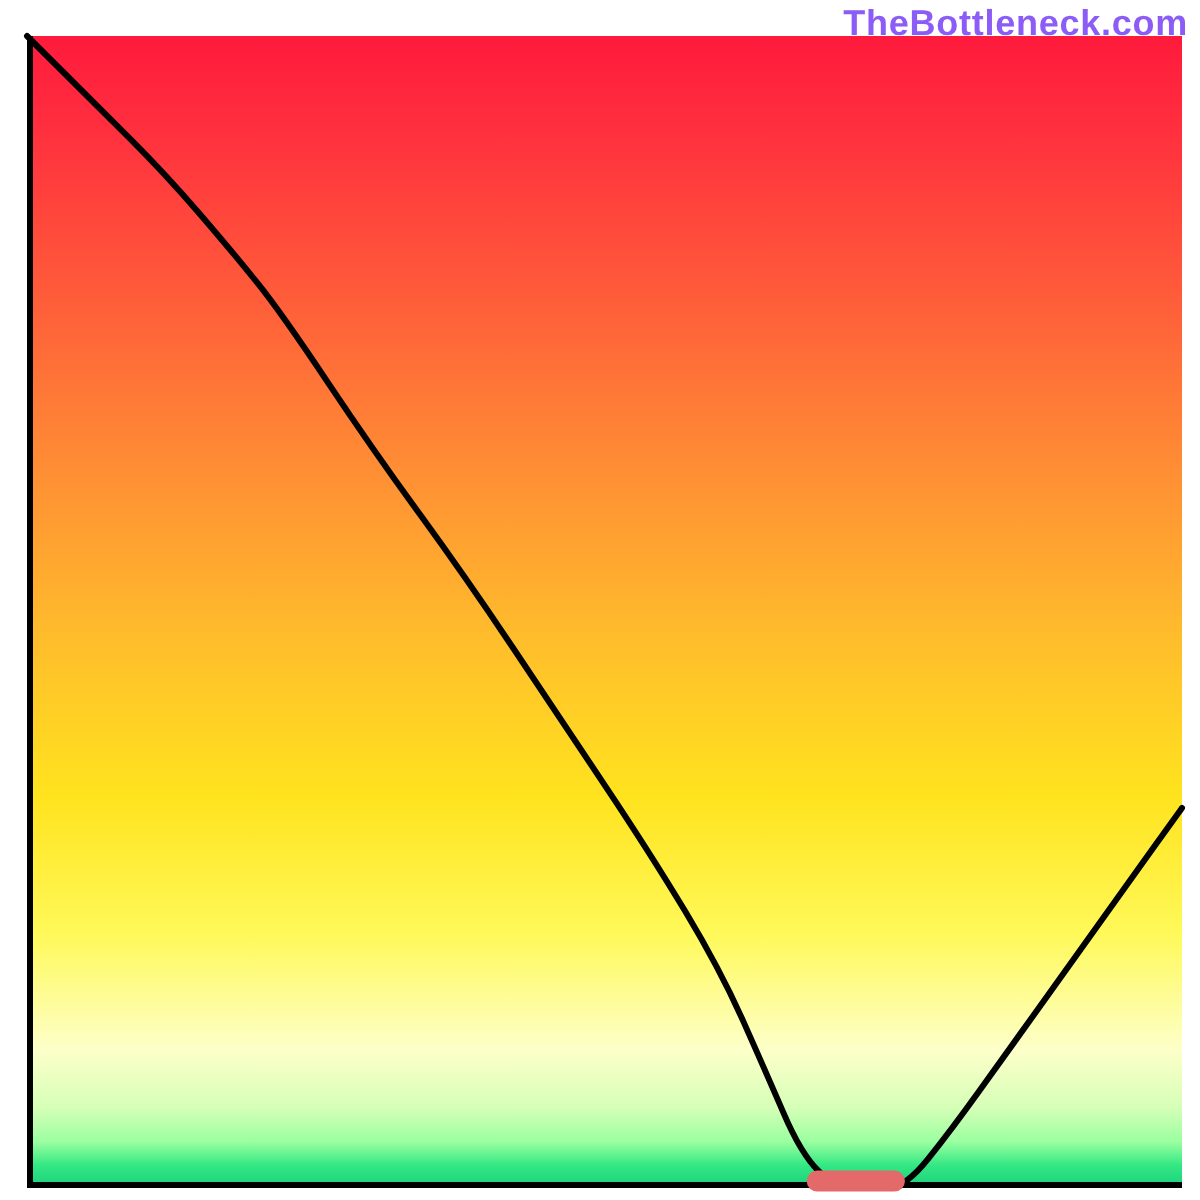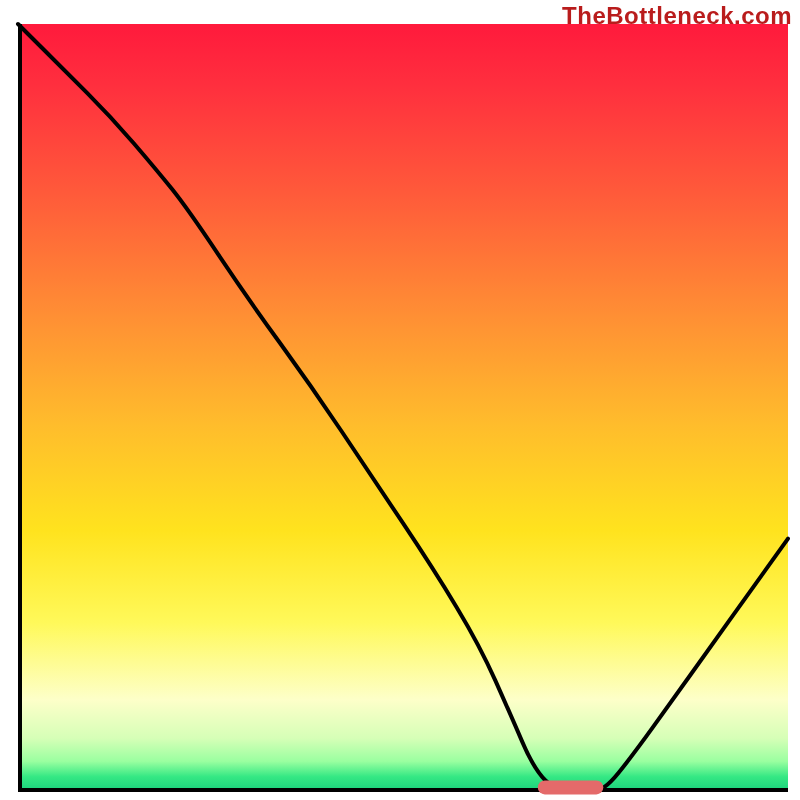--- a/index.html
+++ b/index.html
@@ -15,21 +15,21 @@
     width: 800px;
     height: 800px;
   }
   .watermark {
     position: absolute;
     top: 2px;
     right: 8px;
     font-family: Arial, Helvetica, sans-serif;
     font-size: 24px;
     font-weight: bold;
-    color: #b91c1c;
+    color: #8b5cf6;
     letter-spacing: 0.5px;
   }
   .plot {
     position: absolute;
     left: 18px;
     top: 24px;
     width: 770px;
     height: 768px;
     box-sizing: border-box;
   }

